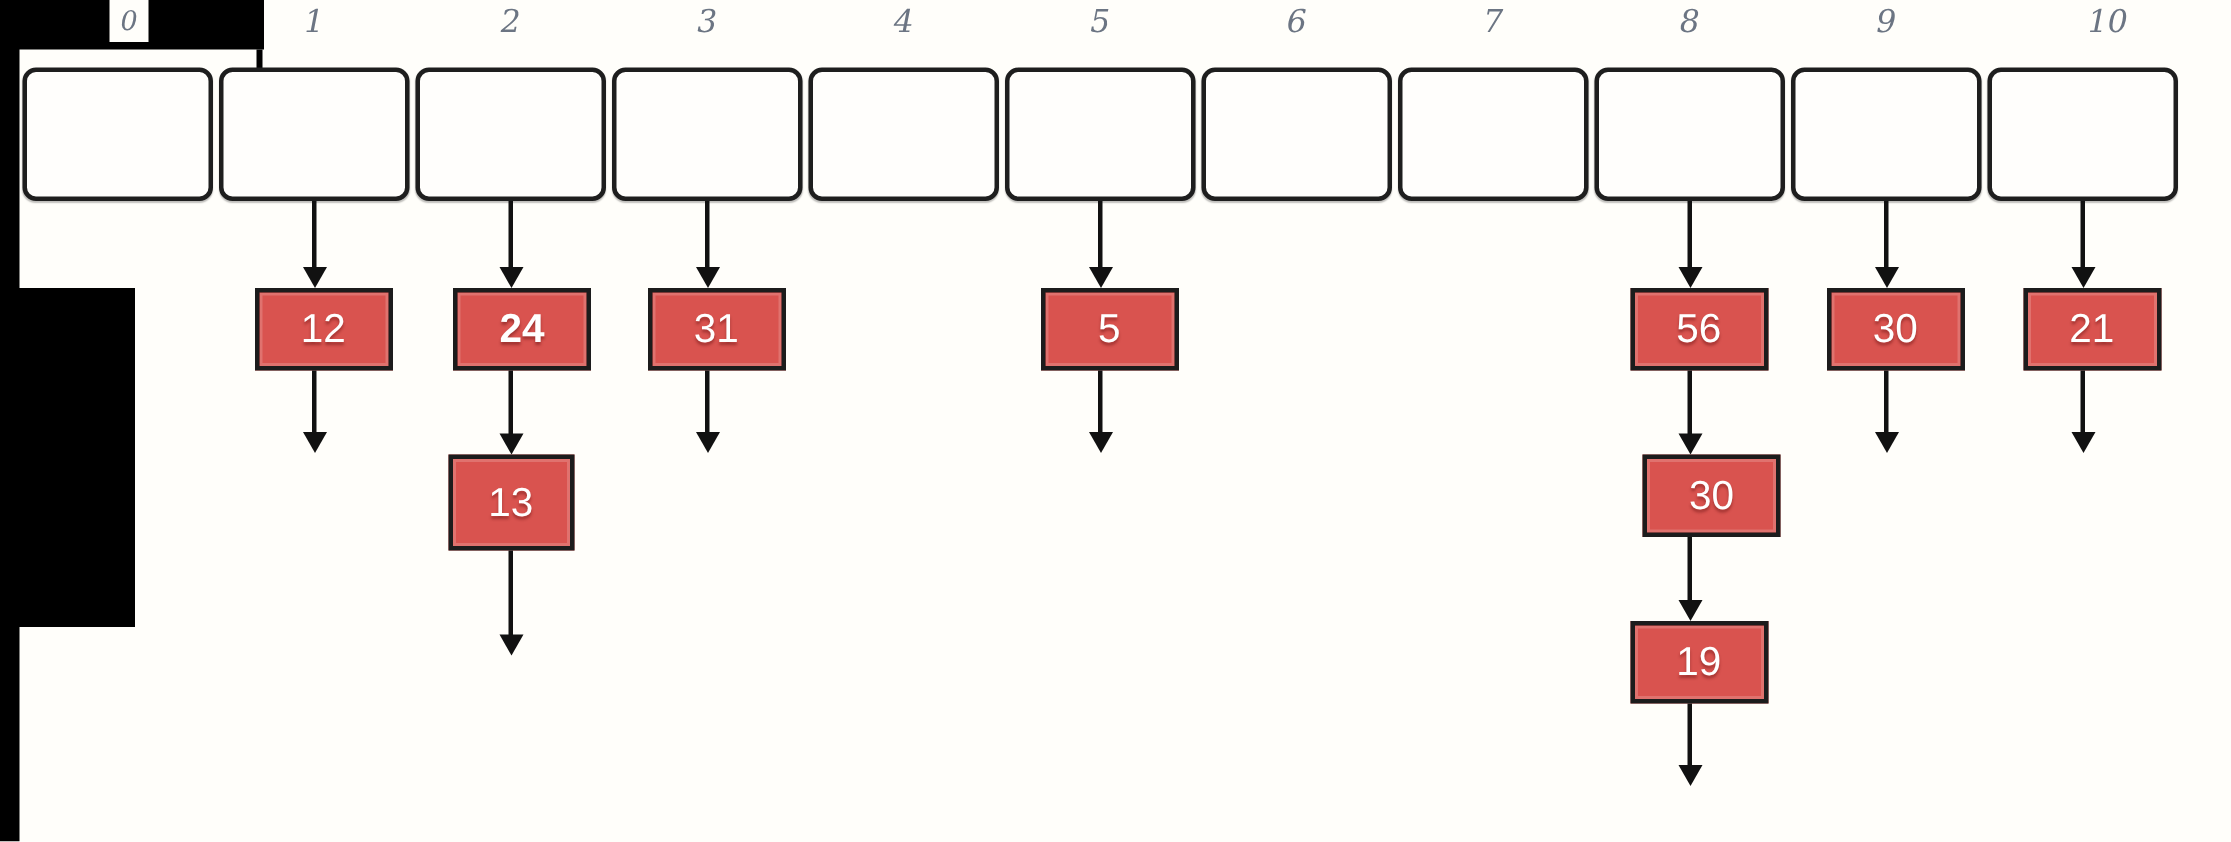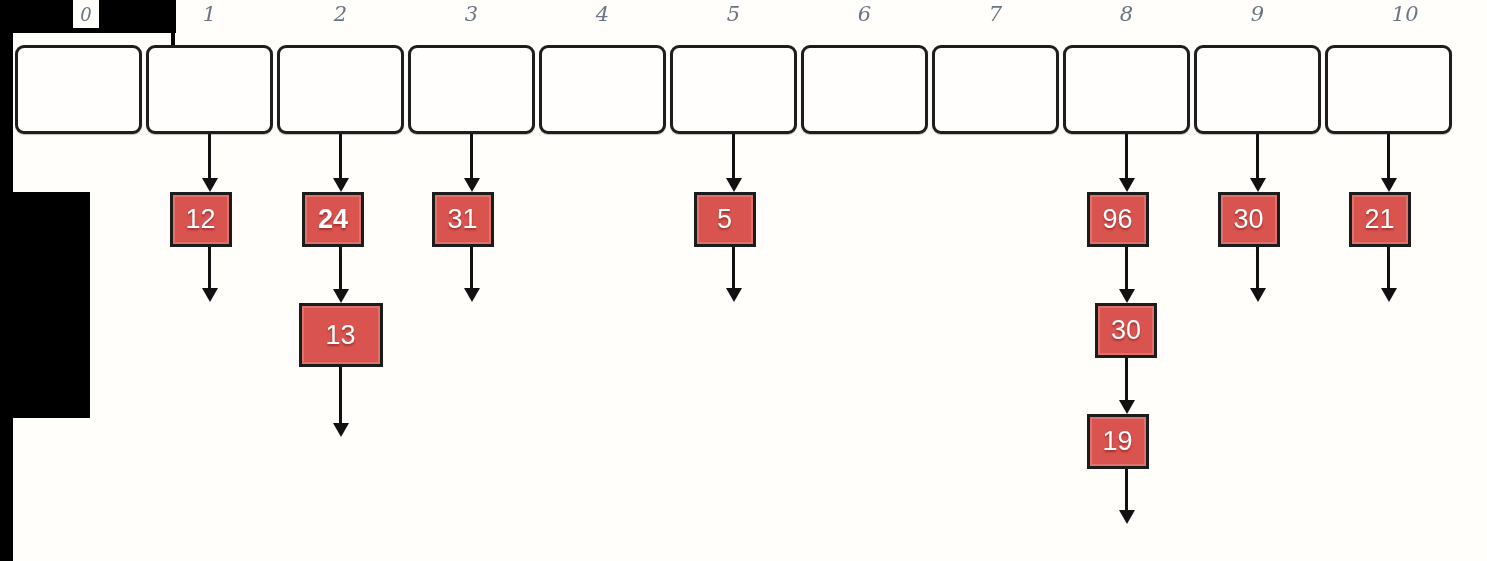--- a/index.html
+++ b/index.html
@@ -29,21 +29,21 @@
     font-family:"DejaVu Serif", serif;font-style:italic;
     font-size:21px;color:#6c7583;
   }
   #label0-box .idx0{
     position:static;margin:0;
     font-family:"DejaVu Serif", serif;font-style:italic;
     font-size:18px;color:#6c7583;
   }
   
   .node{
-    position:absolute;width:62px;height:55px;
+    position:absolute;width:92px;height:55px;
     background:#d9534f;border:3px solid #1c1c1c;
     box-sizing:border-box;
     display:flex;align-items:center;justify-content:center;
     color:#fff;font-size:27px;
     text-shadow:0 2px 2px rgba(90,10,10,.45);
     box-shadow:inset 0 0 0 2px rgba(255,255,255,.18);
   }
   .node.big{width:84px;height:64px;}
   
   .arrow-line{position:absolute;width:3px;margin-left:-1.5px;background:#111;}
@@ -103,21 +103,21 @@
       <div class="arrow-line" style="left: 733.5px; top: 247px; height: 42px;"></div>
       <div class="arrow-head" style="left: 733.5px; top: 288px;"></div>
       <div class="bucket" style="left: 801px;"></div>
       <div class="idx" style="left: 864.5px;">6</div>
       <div class="bucket" style="left: 932px;"></div>
       <div class="idx" style="left: 995.5px;">7</div>
       <div class="bucket" style="left: 1063px;"></div>
       <div class="idx" style="left: 1126.5px;">8</div>
       <div class="arrow-line" style="left: 1126.5px; top: 134px; height: 45px;"></div>
       <div class="arrow-head" style="left: 1126.5px; top: 178px;"></div>
-      <div class="node" style="left: 1086.5px; top: 192px;">96</div>
+      <div class="node" style="left: 1086.5px; top: 192px;">56</div>
       <div class="arrow-line" style="left: 1126.5px; top: 247px; height: 43px;"></div>
       <div class="arrow-head" style="left: 1126.5px; top: 289px;"></div>
       <div class="node" style="left: 1095px; top: 303px;">30</div>
       <div class="arrow-line" style="left: 1126.5px; top: 358px; height: 43px;"></div>
       <div class="arrow-head" style="left: 1126.5px; top: 400px;"></div>
       <div class="node" style="left: 1086.5px; top: 414px;">19</div>
       <div class="arrow-line" style="left: 1126.5px; top: 469px; height: 42px;"></div>
       <div class="arrow-head" style="left: 1126.5px; top: 510px;"></div>
       <div class="bucket" style="left: 1194px;"></div>
       <div class="idx" style="left: 1257.5px;">9</div>

